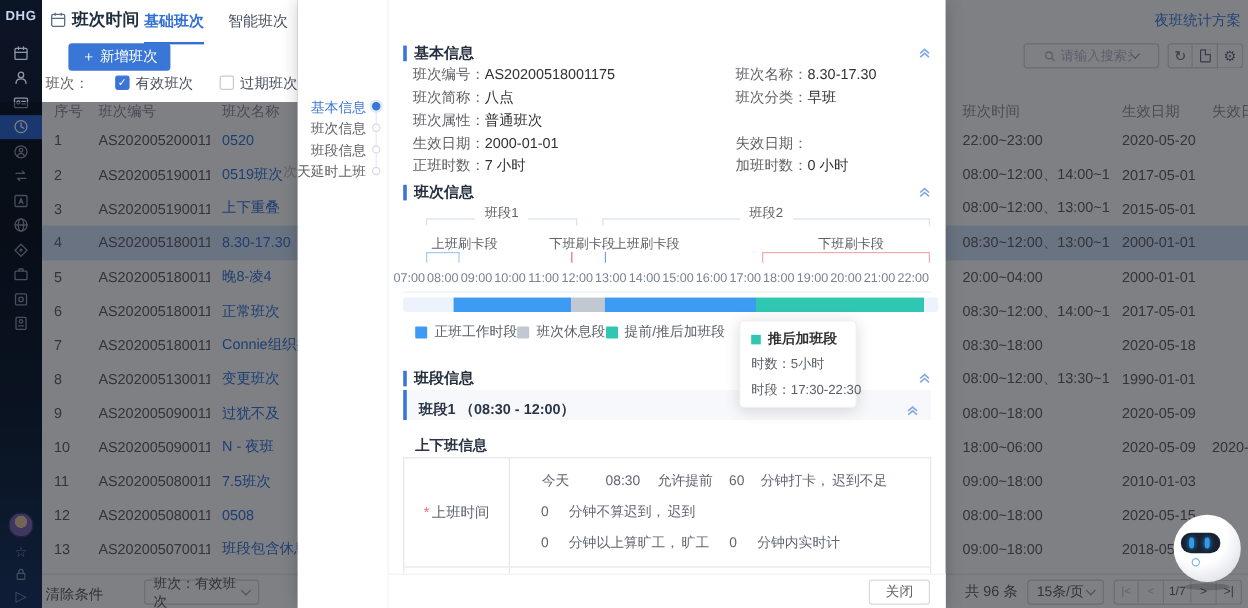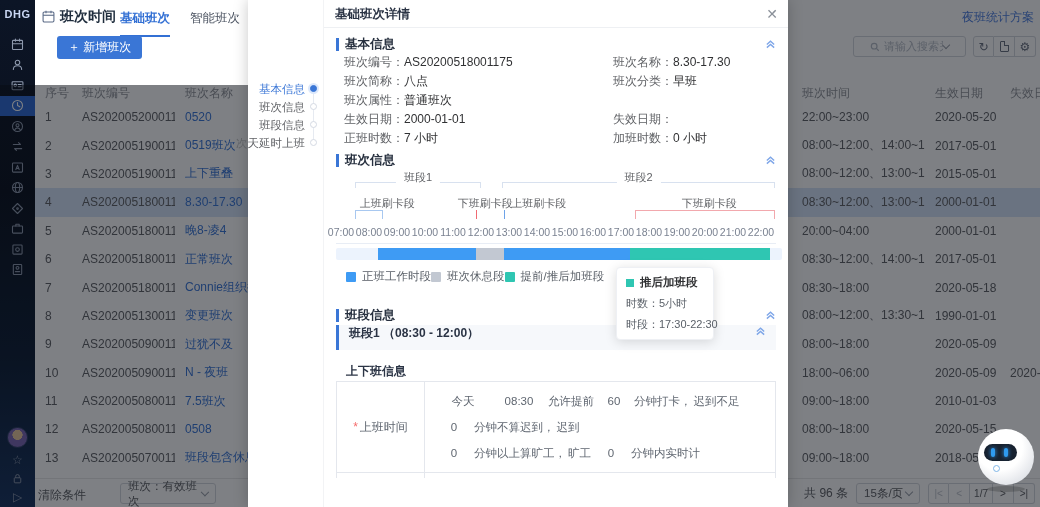--- a/index.html
+++ b/index.html
@@ -121,21 +121,21 @@
   .legend .li { display:flex; align-items:center; gap:6px; color:#5a6068; font-size:11.5px; }
   .legend .sq { width:10px; height:10px; border-radius:1px; }
   
   #tooltip { position:absolute; left:292px; top:239px; width:98px; background:#fff; border:1px solid #eef0f4; border-radius:4px;
     box-shadow:0 2px 12px rgba(0,0,0,.14); padding:7px 9px; z-index:6; }
   #tooltip .tt-title { display:flex; align-items:center; gap:6px; font-weight:bold; font-size:11.5px; color:#303133; }
   #tooltip .tt-sq { width:8px; height:8px; background:#2fc6b2; }
   #tooltip .tt-row { margin-top:6px; font-size:11px; color:#5a6068; white-space:nowrap; }
   
   #seg-header { position:absolute; left:12px; right:12px; top:297px; height:25px; background:#f6f8fb; border-left:3px solid #3a76d6;
-    display:flex; align-items:flex-start; padding:0 10px; font-weight:bold; font-size:12px; color:#2b3445; }
+    display:flex; align-items:flex-end; padding:0 10px; font-weight:bold; font-size:12px; color:#2b3445; }
   #seg-header .sec-arrow { margin-left:auto; }
   #subsec-title { position:absolute; left:22px; top:335px; font-weight:bold; font-size:12px; color:#2b3445; }
   #punch-table { position:absolute; left:12px; right:12px; top:353px; border:1px solid #e4e7ed; }
   .p-row { display:grid; grid-template-columns:88px 1fr; min-height:58px; border-bottom:1px solid #e4e7ed; }
   .p-row:last-child { border-bottom:none; }
   .p-label { border-right:1px solid #e4e7ed; display:flex; align-items:center; justify-content:center; color:#5f6670; }
   .p-label .star { color:#f56c6c; margin-right:2px; }
   .p-content { padding:6px 10px; line-height:26px; color:#5f6670; font-size:11.5px; }
   .tok-v { display:inline-block; min-width:38px; text-align:center; }
   .tok-w { display:inline-block; min-width:56px; text-align:center; }
@@ -285,20 +285,31 @@
         <span>↻</span>
       </div>
     <div class="tool-btn">
         <span class="doc-glyph"></span>
       </div>
     <div class="tool-btn">
         <span>⚙</span>
       </div>
   </div>
 
+  <div id="filter-row">
+    <span class="flabel">班次：</span>
+    <span class="cb checked">
+        <span class="box">✓</span>
+        <span>有效班次</span>
+      </span>
+    <span class="cb">
+        <span class="box"></span>
+        <span>过期班次</span>
+      </span>
+  </div>
 
   <div id="data-table">
     <div class="tgrid thead">
       <div>序号</div>
       <div>班次编号</div>
       <div>班次名称</div>
       <div>班次时间</div>
       <div>生效日期</div>
       <div>失效日期</div>
     </div>
@@ -441,24 +452,20 @@
   <div class="rail-item active" style="top: 82px;">基本信息</div>
       <span class="rail-dot active" style="top: 85px;"></span>
       <div class="rail-item" style="top: 100px;">班次信息</div>
       <span class="rail-dot" style="top: 103px;"></span>
       <div class="rail-item" style="top: 118px;">班段信息</div>
       <span class="rail-dot" style="top: 121px;"></span>
       <div class="rail-item" style="top: 136px;">次天延时上班</div>
       <span class="rail-dot" style="top: 139px;"></span>
     </div>
   <div id="modal-main">
-    <div id="modal-titlebar">
-      <div id="modal-title">基础班次详情</div>
-      <div id="modal-close">✕</div>
-    </div>
     <div id="modal-body">
 
       <div class="sec" style="top:8px">
         <span class="sec-bar"></span>
         <span class="sec-title">基本信息</span>
         <span class="sec-arrow"><svg viewBox="0 0 12 12">
               <polyline points="2,7 6,3.5 10,7"></polyline>
               <polyline points="2,10.5 6,7 10,10.5"></polyline>
             </svg></span>
       </div>
@@ -576,20 +583,23 @@
               <span>上班时间</span>
             </div>
             <div class="p-content"><span class="tok-w">今天</span><span class="tok-w">08:30</span><span class="tok-t">允许提前</span><span class="tok-v">60</span><span class="tok-t">分钟打卡，</span><span class="tok-t">迟到不足</span><span class="tok-v">0</span><span class="tok-t">分钟不算迟到，</span><span class="tok-t">迟到</span><br><span class="tok-v">0</span><span class="tok-t">分钟以上算旷工，</span><span class="tok-t">旷工</span><span class="tok-v">0</span><span class="tok-t">分钟内实时计</span></div>
           </div>
           <div class="p-row">
             <div class="p-label"></div>
             <div class="p-content"><br></div>
           </div>
         </div>
     </div>
+    <div id="modal-footer">
+      <button id="close-btn">关闭</button>
+    </div>
   </div>
 </div>
 
 <div id="robot">
   <div class="shadow"></div>
   <div class="head"></div>
   <div class="visor">
     <span class="eye l"></span>
     <span class="eye r"></span>
   </div>

